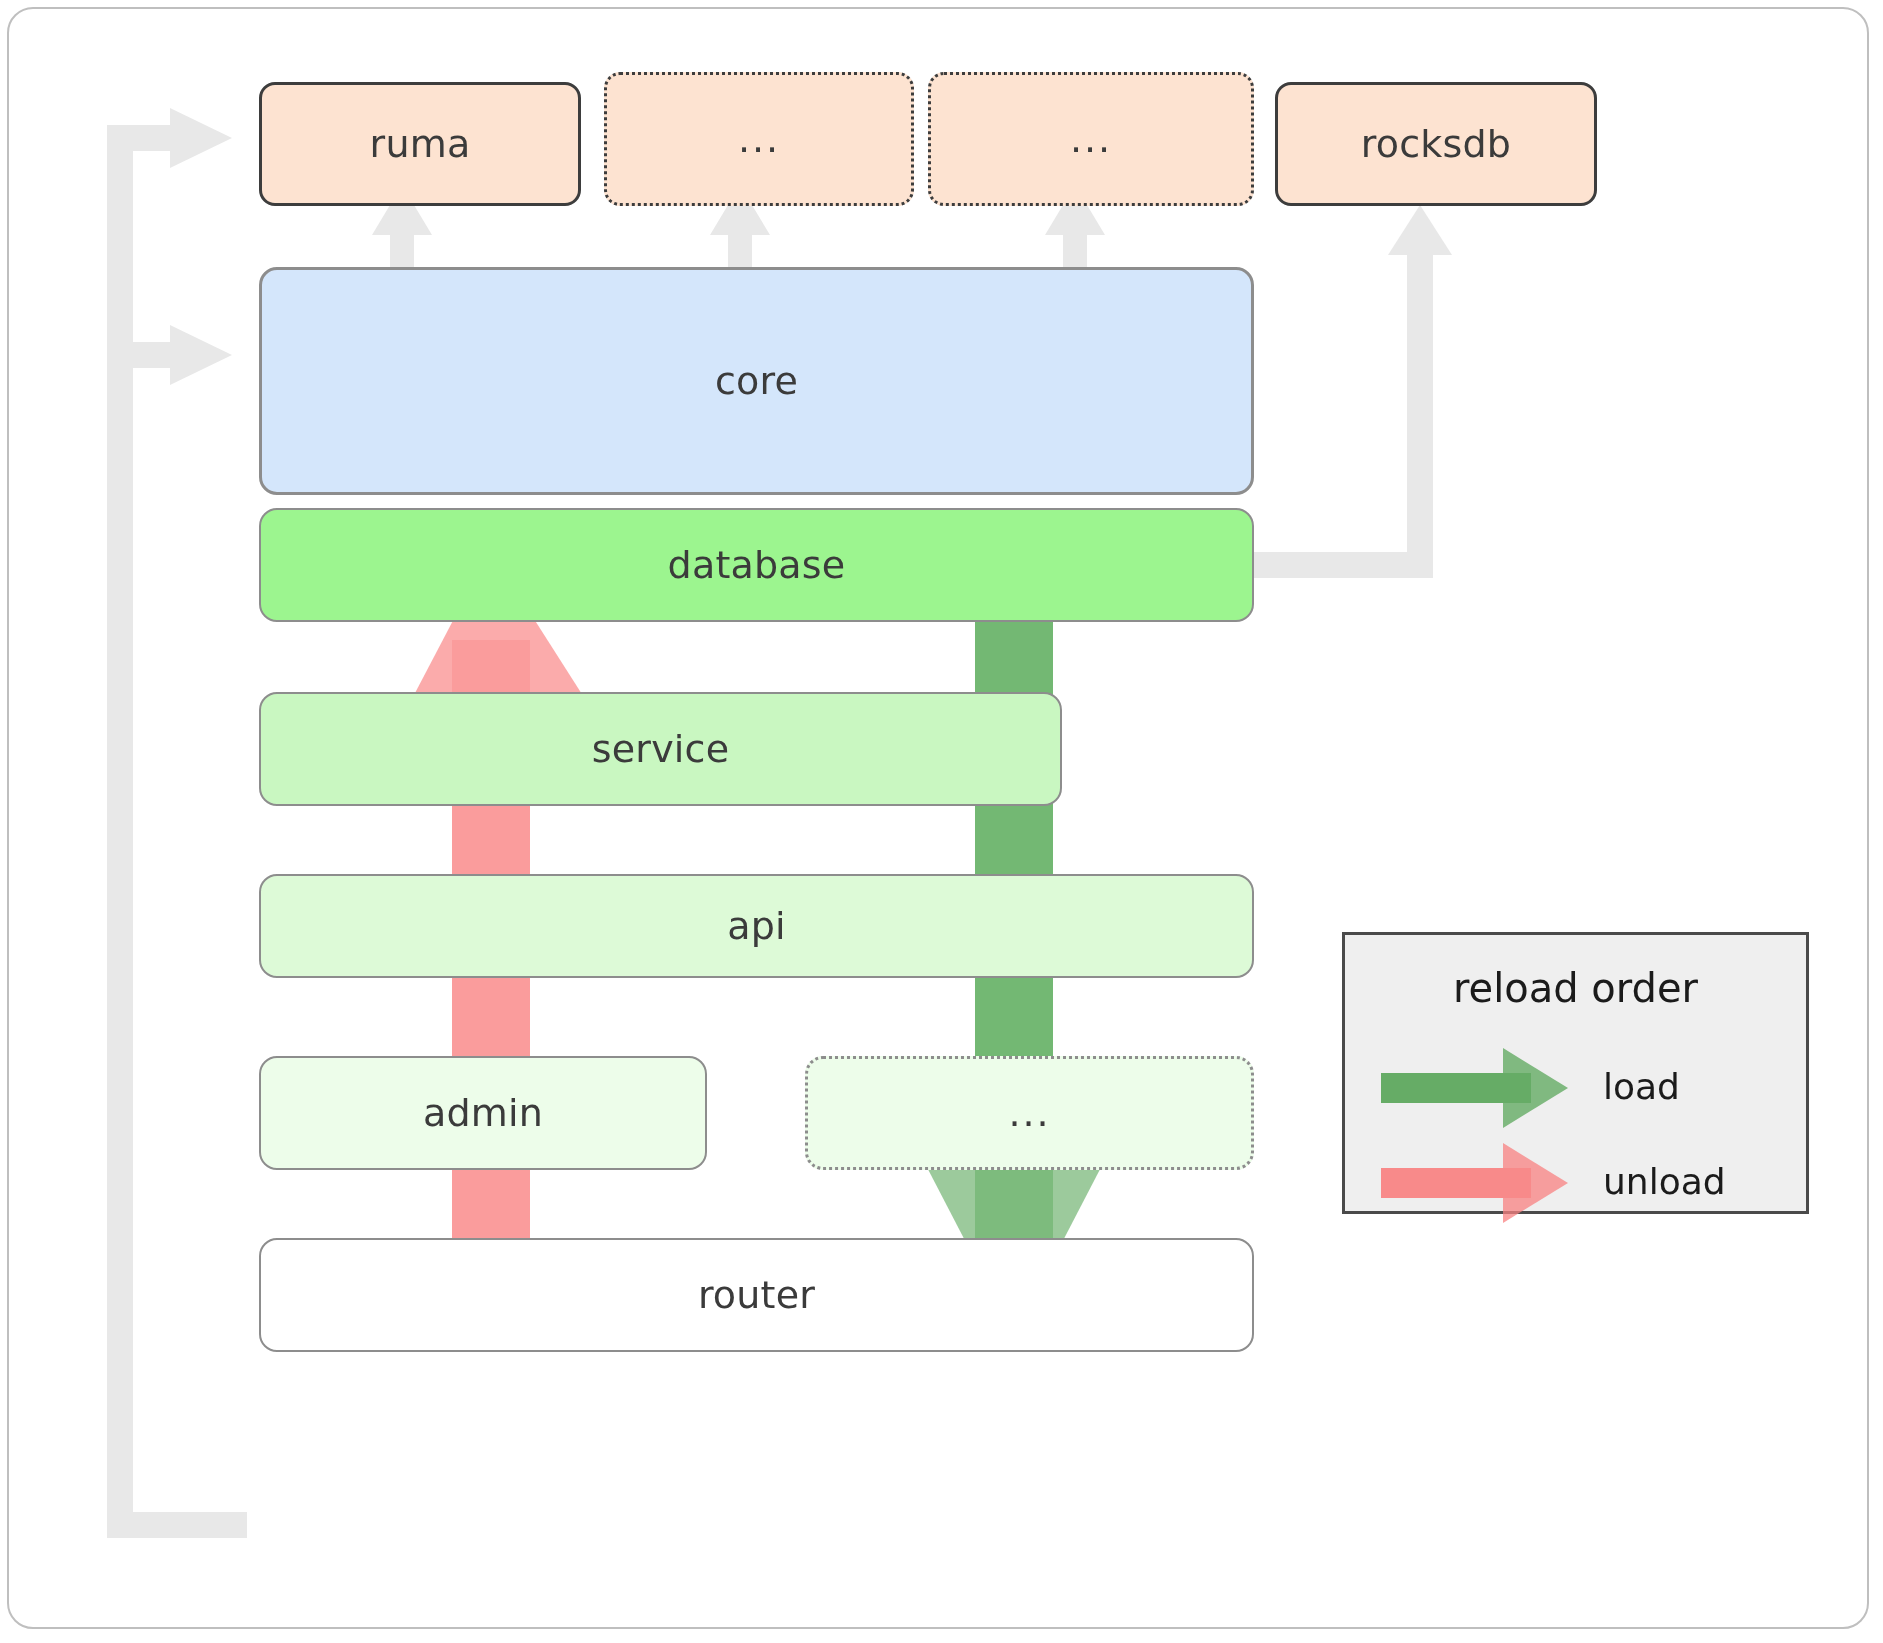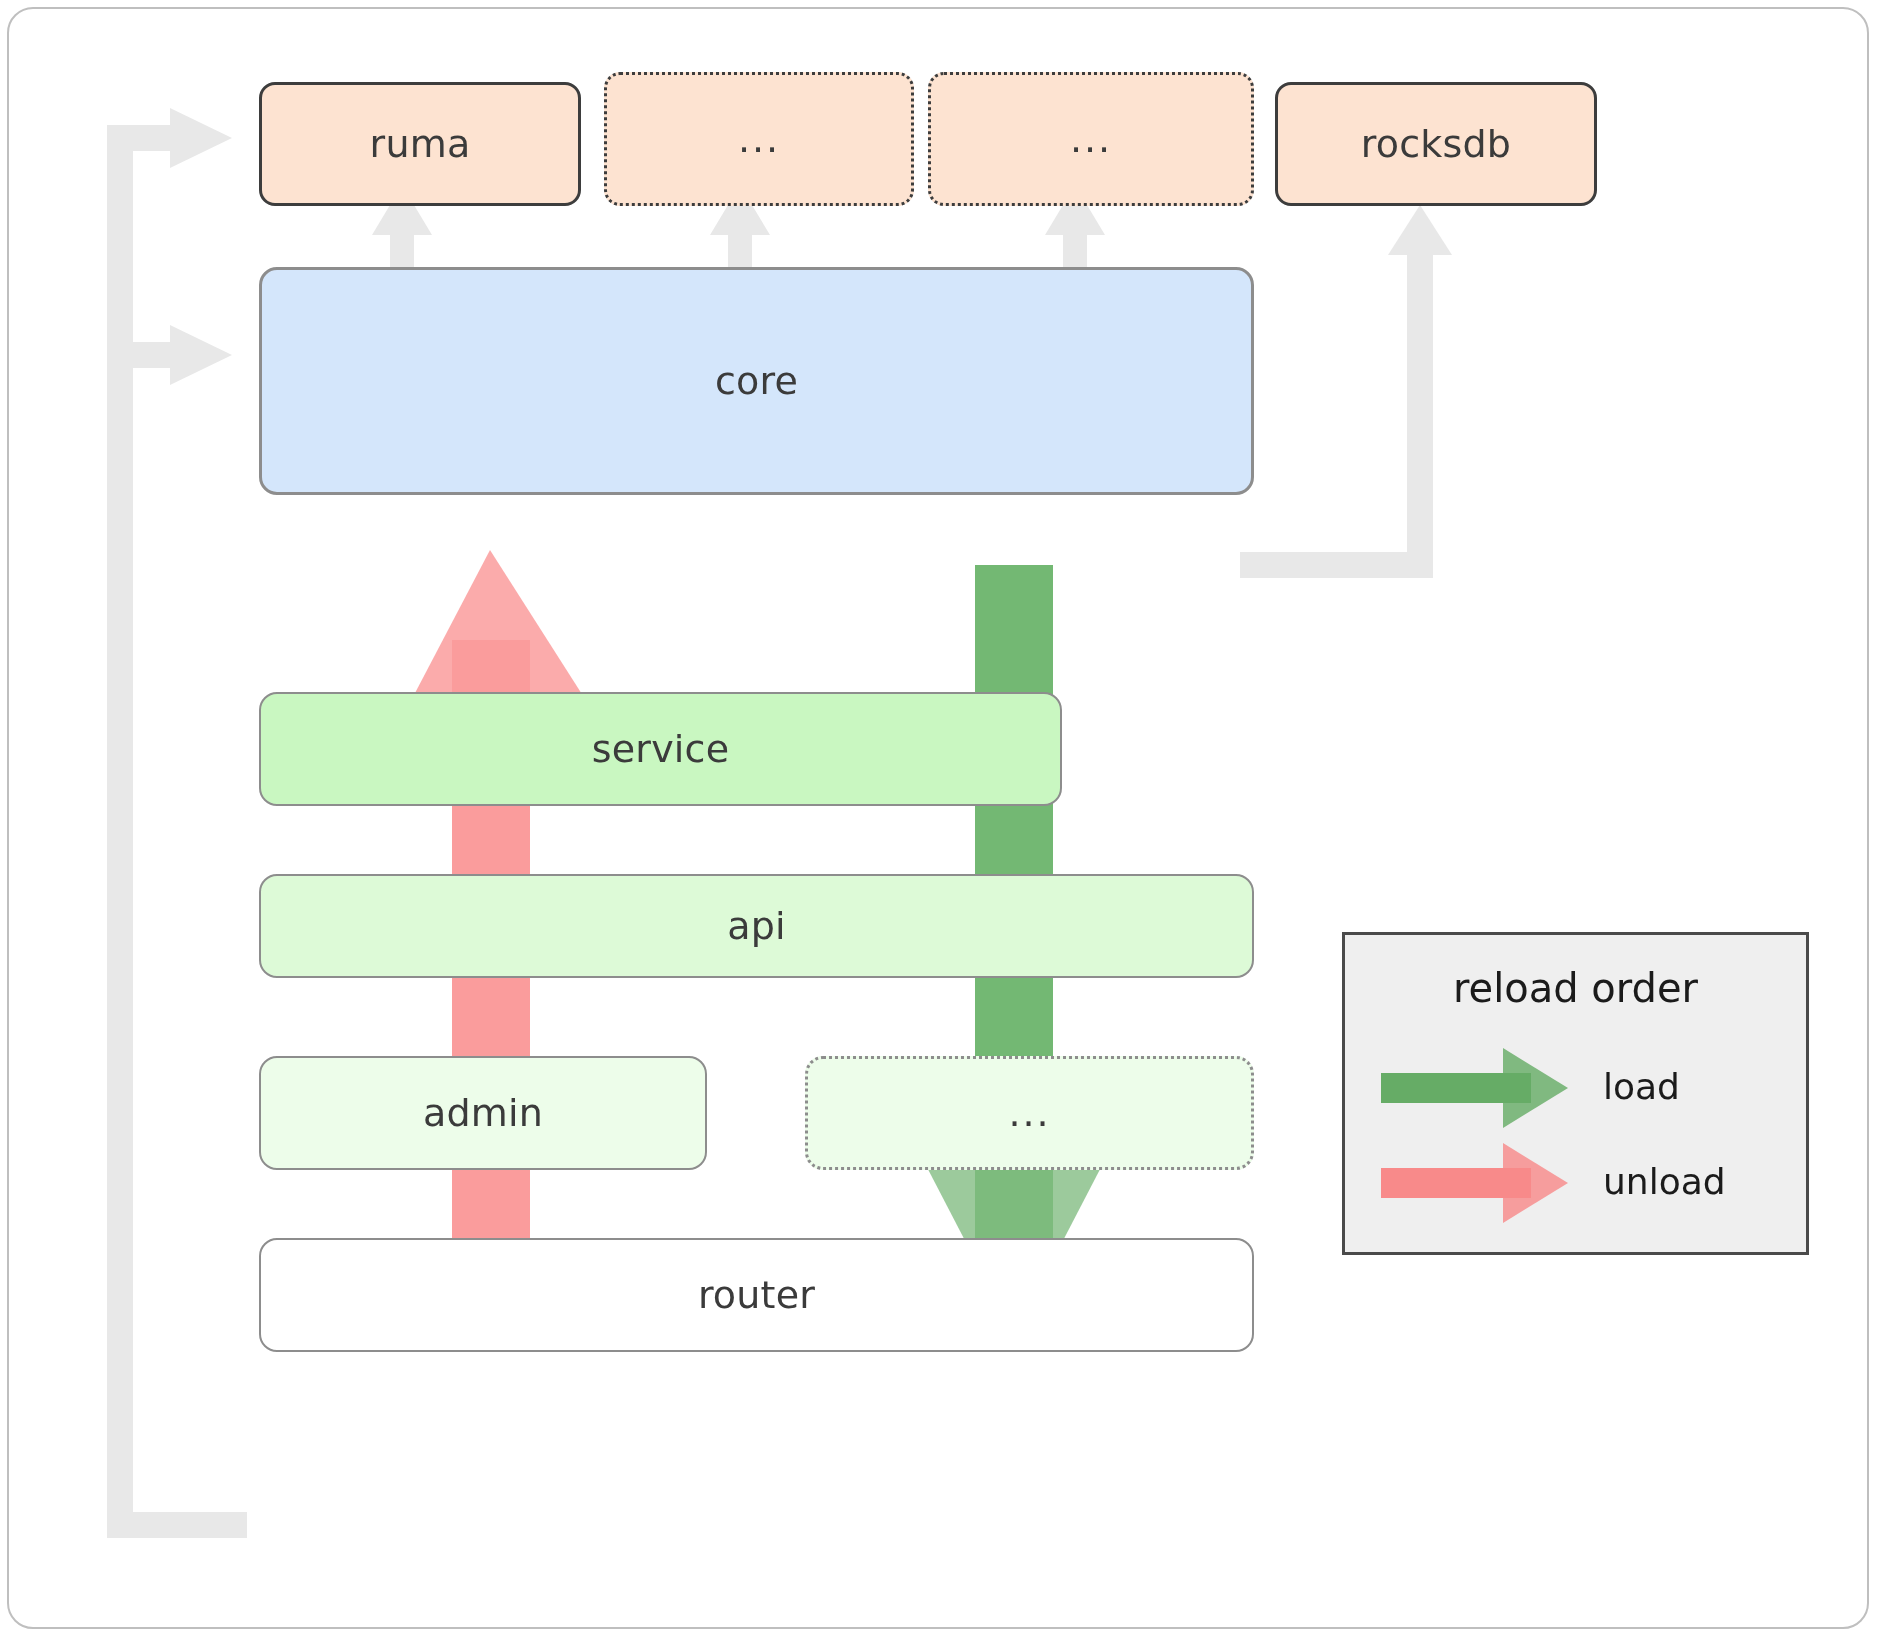--- a/index.html
+++ b/index.html
@@ -163,20 +163,23 @@
   </div>
 
   <div class="node dep" style="left:1263px; top:82px; width:322px; height:124px;">
     <span>rocksdb</span>
   </div>
 
   <div class="node core-box" style="left:247px; top:267px; width:995px; height:228px;">
     <span>core</span>
   </div>
 
+  <div class="node layer" style="left:247px; top:508px; width:995px; height:114px; background:#9cf58f;">
+    <span>database</span>
+  </div>
 
   <div class="node layer" style="left:247px; top:692px; width:803px; height:114px; background:#c9f7c1;justify-content:center;">
     <span>service</span>
   </div>
 
   <div class="node layer" style="left:247px; top:874px; width:995px; height:104px; background:#ddfad7;">
     <span>api</span>
   </div>
 
   <div class="node layer" style="left:247px; top:1056px; width:448px; height:114px; background:#edfdea;">
@@ -185,21 +188,21 @@
 
   <div class="node layer dotted" style="left:793px; top:1056px; width:449px; height:114px; background:#edfdea;">
     <span class="dots-label">...</span>
   </div>
 
   <div class="node layer" style="left:247px; top:1238px; width:995px; height:114px; background:#ffffff;">
     <span>router</span>
   </div>
 
 
-  <div class="legend-box" style="left:1342px; top:932px; width:467px; height:323px;text-decoration:underline;">
+  <div class="legend-box" style="left:1342px; top:932px; width:467px; height:282px;text-decoration:underline;">
     <div class="legend-title" style="top:30px;">reload order</div>
 
     <svg width="467" height="358" style="position:absolute; left:0; top:0;" viewBox="0 0 467 358" xmlns="http://www.w3.org/2000/svg">
 
       <g opacity="0.85">
         <rect x="36" y="138" width="150" height="30" fill="#4fa14f"></rect>
         <polygon points="158,113 158,193 223,153" fill="#4fa14f" opacity="0.82"></polygon>
       </g>
 
       <g opacity="0.9">

